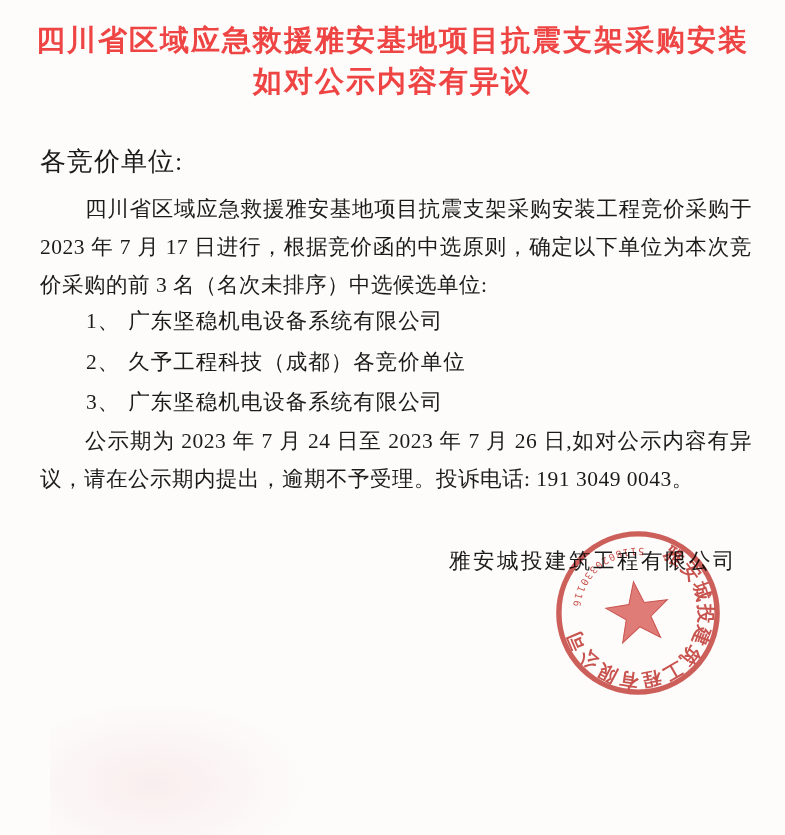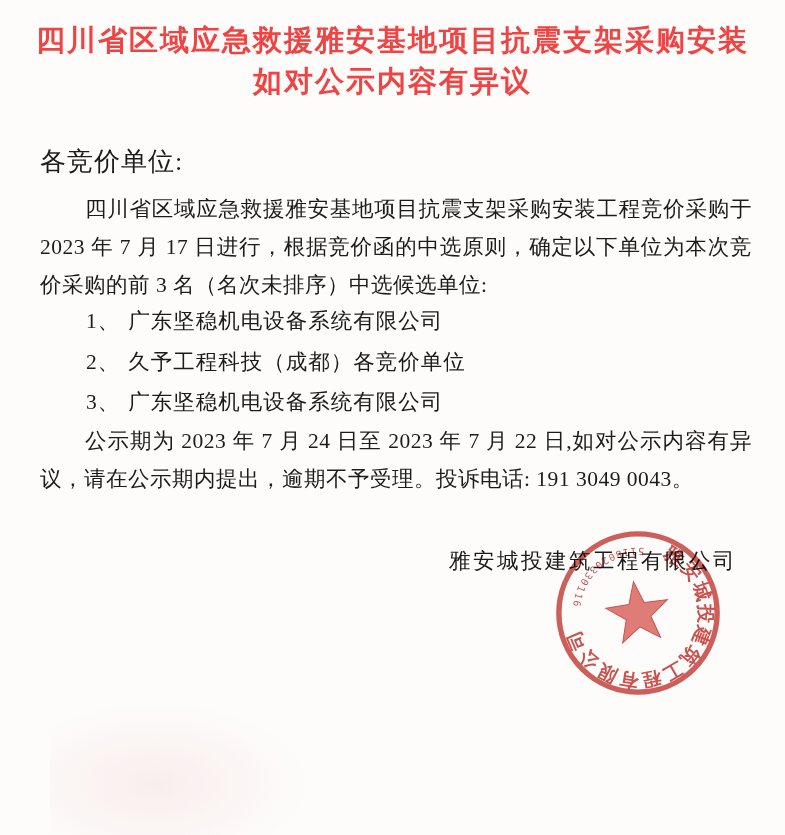--- a/index.html
+++ b/index.html
@@ -76,21 +76,21 @@
       <span class="num">1、</span><span>广东坚稳机电设备系统有限公司</span>
     </div>
     <div class="winner">
       <span class="num">2、</span><span>久予工程科技（成都）各竞价单位</span>
     </div>
     <div class="winner">
       <span class="num">3、</span><span>广东坚稳机电设备系统有限公司</span>
     </div>
   </div>
 
-  <p class="para para2">公示期为 2023 年 7 月 24 日至 2023 年 7 月 22 日,如对公示内容有异议，请在公示期内提出，逾期不予受理。投诉电话: 191 3049 0043。</p>
+  <p class="para para2">公示期为 2023 年 7 月 24 日至 2023 年 7 月 26 日,如对公示内容有异议，请在公示期内提出，逾期不予受理。投诉电话: 191 3049 0043。</p>
 
   <div class="sig-company">雅安城投建筑工程有限公司</div>
 
   <div class="smudge"></div>
 
   <div class="seal">
     <svg viewBox="0 0 180 180" xmlns="http://www.w3.org/2000/svg">
       <defs>
         <path id="seal-arc-top" d="M 42.5,129.9 A 62,62 0 1 1 137.5,129.9" fill="none"></path>
         <path id="seal-arc-bottom" d="M 30.2,117.9 A 66,66 0 0 0 149.8,117.9" fill="none"></path>

